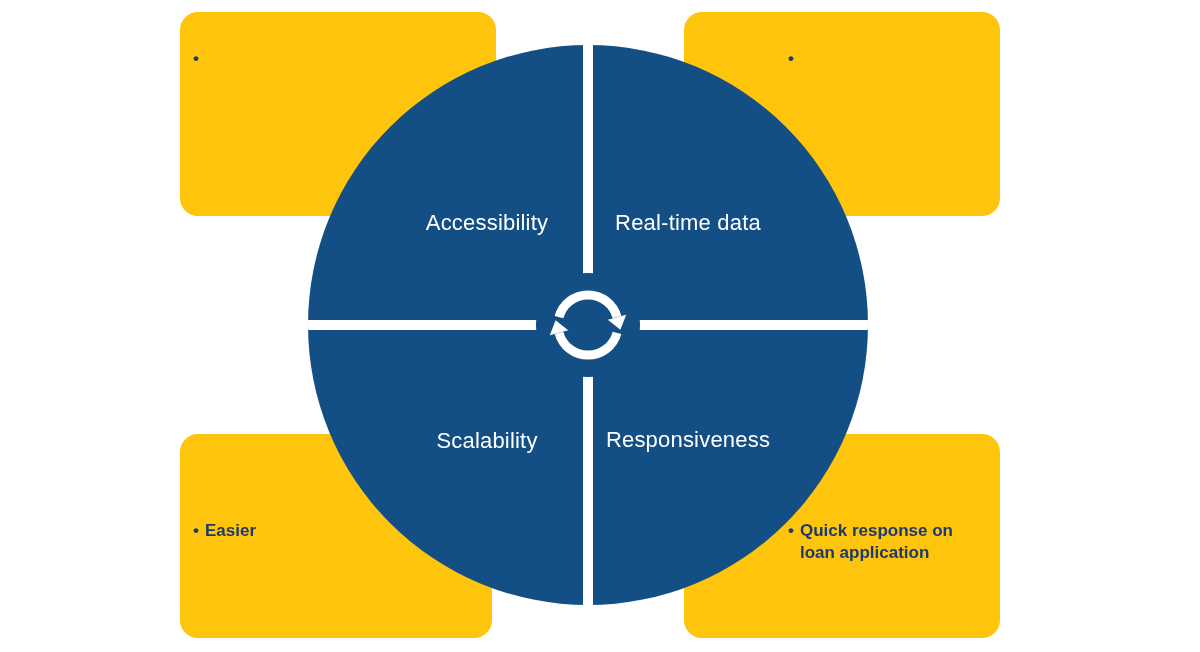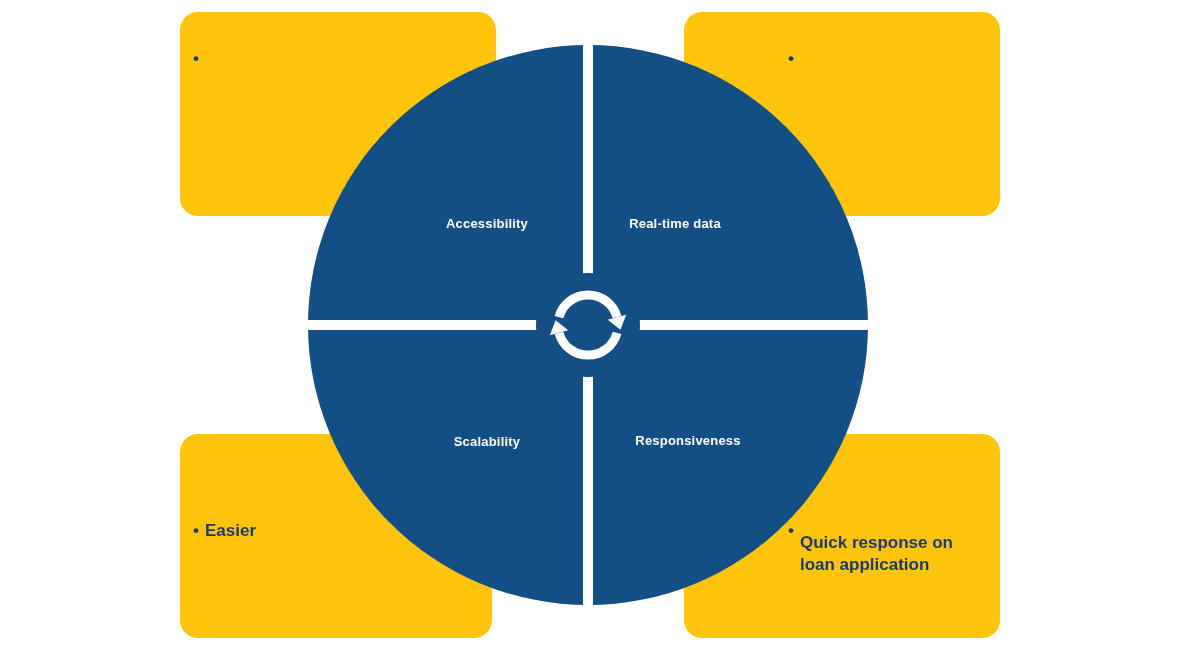--- a/index.html
+++ b/index.html
@@ -28,21 +28,21 @@
   .bullet { flex: none; margin-right: 6px; }
 
   .callout.tl { left: 180px; top: 12px;  width: 316px; height: 204px; padding: 36px 18px 18px 13px; }
   .callout.tr { left: 684px; top: 12px;  width: 316px; height: 204px; padding: 36px 14px 18px 104px; }
   .callout.bl { left: 180px; top: 434px; width: 312px; height: 204px; padding: 86px 18px 18px 13px; }
   .callout.br { left: 684px; top: 434px; width: 316px; height: 204px; padding: 86px 14px 18px 104px; }
 
   .callout.tl .callout-text { max-width: 185px; }
   .callout.tr .callout-text { max-width: 152px; }
   .callout.bl .callout-text { max-width: 200px; }
-  .callout.br .callout-text { max-width: 186px; margin-top: 12px; }
+  .callout.br .callout-text { max-width: 186px; }
 
   
   .circle {
     position: absolute;
     left: 308px;
     top: 45px;
     width: 560px;
     height: 560px;
     border-radius: 50%;
     background: #134e85;
@@ -58,27 +58,27 @@
     position: absolute;
     top: 275px; left: 0;
     height: 10px; width: 100%;
     background: #ffffff;
   }
 
   .qlabel {
     position: absolute;
     transform: translate(-50%, -50%);
     color: #ffffff;
-    font-weight: bold;
-    font-size: 13px;
+    font-weight: normal;
+    font-size: 22px;
     white-space: nowrap;
     letter-spacing: 0.2px;
   }
   .q-accessibility   { left: 179px; top: 178px; }
-  .q-realtime        { left: 367px; top: 178px; }
+  .q-realtime        { left: 380px; top: 178px; }
   .q-scalability     { left: 179px; top: 396px; }
   .q-responsiveness  { left: 380px; top: 395px; }
 
   .center-badge {
     position: absolute;
     left: 280px; top: 280px;
     transform: translate(-50%, -50%);
     width: 104px; height: 104px;
   }
 </style>

